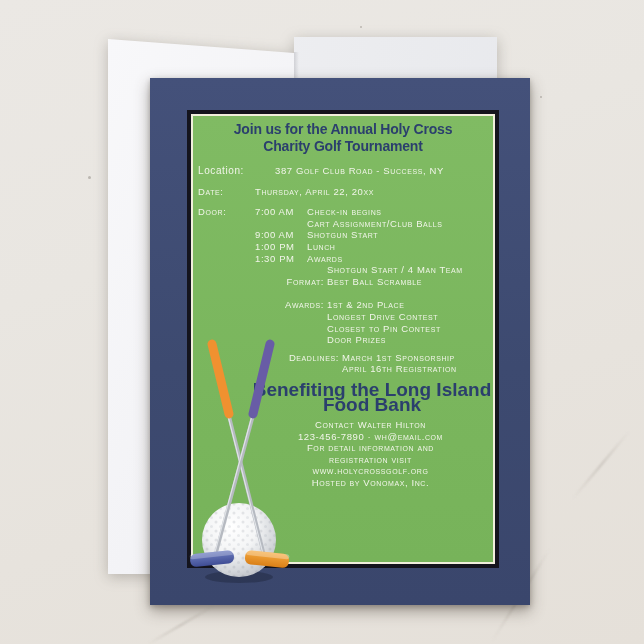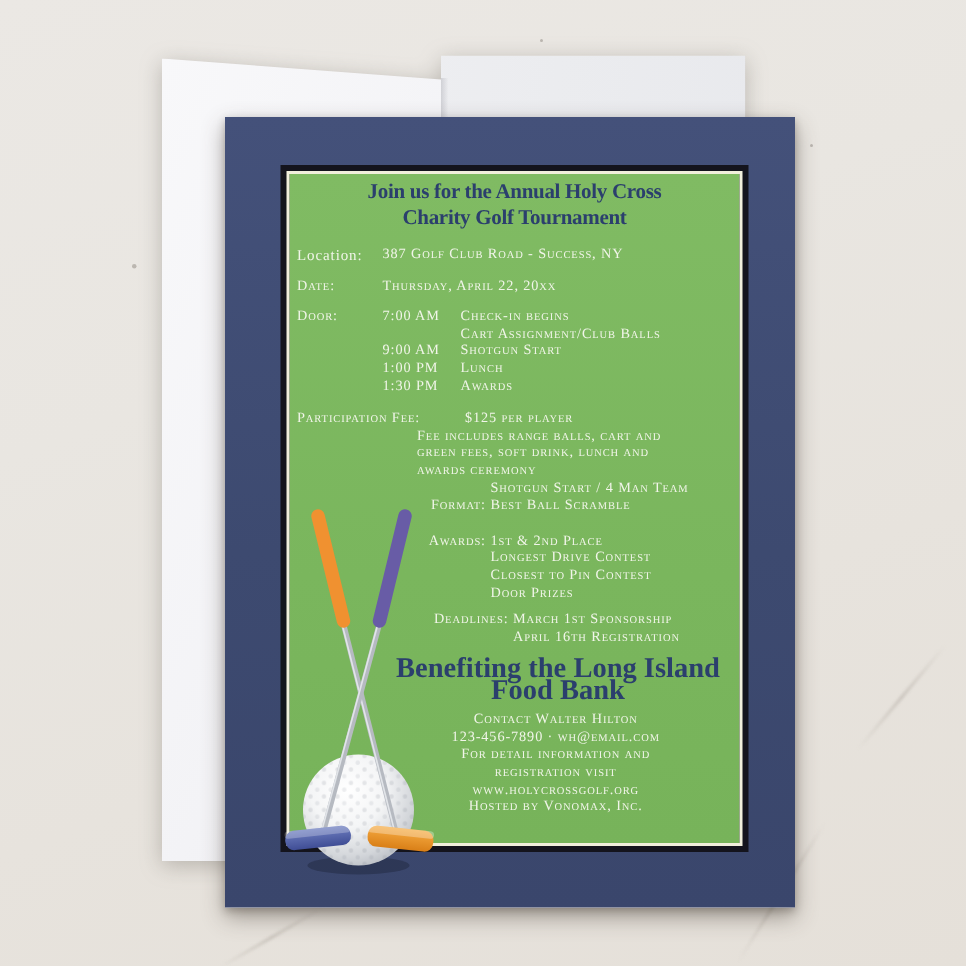--- a/index.html
+++ b/index.html
@@ -1,18 +1,18 @@
 <!DOCTYPE html>
 <html><head>
 <meta charset="utf-8">
 <style>
   html,body{margin:0;padding:0;background:#d8d4cf;}
   .stage{position:relative;width:644px;height:644px;overflow:hidden;
          background:linear-gradient(160deg,#ebe8e4 0%,#e9e6e1 35%,#e7e3dd 65%,#e5e0d9 100%);
-         font-family:Liberation Serif, serif;}
+         font-family:Liberation Sans, sans-serif;}
   .speck{position:absolute;width:3px;height:3px;border-radius:50%;background:rgba(150,144,136,.55);}
   .vein{position:absolute;background:linear-gradient(to bottom,transparent,rgba(165,158,149,.45),transparent);
         width:2px;filter:blur(1.2px);}
 
   
   .env-wrap{position:absolute;left:108px;top:36px;width:389px;height:538px;
             filter:drop-shadow(0 3px 7px rgba(95,88,80,.35));}
   .env-body{position:absolute;inset:0;
             background:linear-gradient(100deg,#f1f1f4 0%,#ebecef 55%,#e7e8ec 100%);
             clip-path:polygon(0 4px,186px 18px,186px 1px,100% 1px,100% 100%,0 100%);}
@@ -32,21 +32,21 @@
          background:linear-gradient(180deg,#80bb63 0%,#7ab65d 60%,#77b35a 100%);
          position:relative;}
 
   
   .t-title{margin-top:5px;text-align:center;color:#2b3f6d;
            font-weight:bold;font-size:14px;line-height:16.5px;letter-spacing:-.2px;}
   .wtxt{color:#f1f5e9;font-size:9.5px;line-height:11.6px;letter-spacing:.6px;font-variant:small-caps;}
   .mixed{font-variant:normal;font-size:10px;}
   .info-row{display:flex;padding-left:5px;margin-top:9px;}
   .info-label{width:57px;flex:none;}
-  .row-location{margin-top:11px;}
+  .row-location{margin-top:11px;gap:20px;}
   .row-time{margin-top:9px;}
   .sched-row{display:flex;}
   .sched-time{width:52px;flex:none;}
   .fee-row{display:flex;padding-left:5px;margin-top:10px;white-space:nowrap;}
   .fee-label{width:112px;flex:none;}
   .fee-details{padding-left:85px;}
   .kv{display:flex;}
   .kv-label{flex:none;text-align:right;white-space:nowrap;}
   .kv-label.w-format{width:131px;}
   .kv-label.w-deadlines{width:146px;}
@@ -117,31 +117,20 @@
               <div class="sched-time">1:00 PM</div>
               <div>Lunch</div>
             </div>
             <div class="sched-row">
               <div class="sched-time">1:30 PM</div>
               <div>Awards</div>
             </div>
           </div>
         </div>
 
-        <div>
-          <div class="fee-row wtxt">
-            <div class="fee-label">Participation Fee:</div>
-            <div>$125 per player</div>
-          </div>
-          <div class="fee-details wtxt">
-            <div>Fee includes range balls, cart and</div>
-            <div>green fees, soft drink, lunch and</div>
-            <div>awards ceremony</div>
-          </div>
-        </div>
 
         <div class="kv row-format wtxt">
           <div class="kv-label w-format">Format:</div>
           <div class="kv-val">
             <div>Shotgun Start / 4 Man Team</div>
             <div>Best Ball Scramble</div>
           </div>
         </div>
 
         <div class="kv row-awards wtxt">

